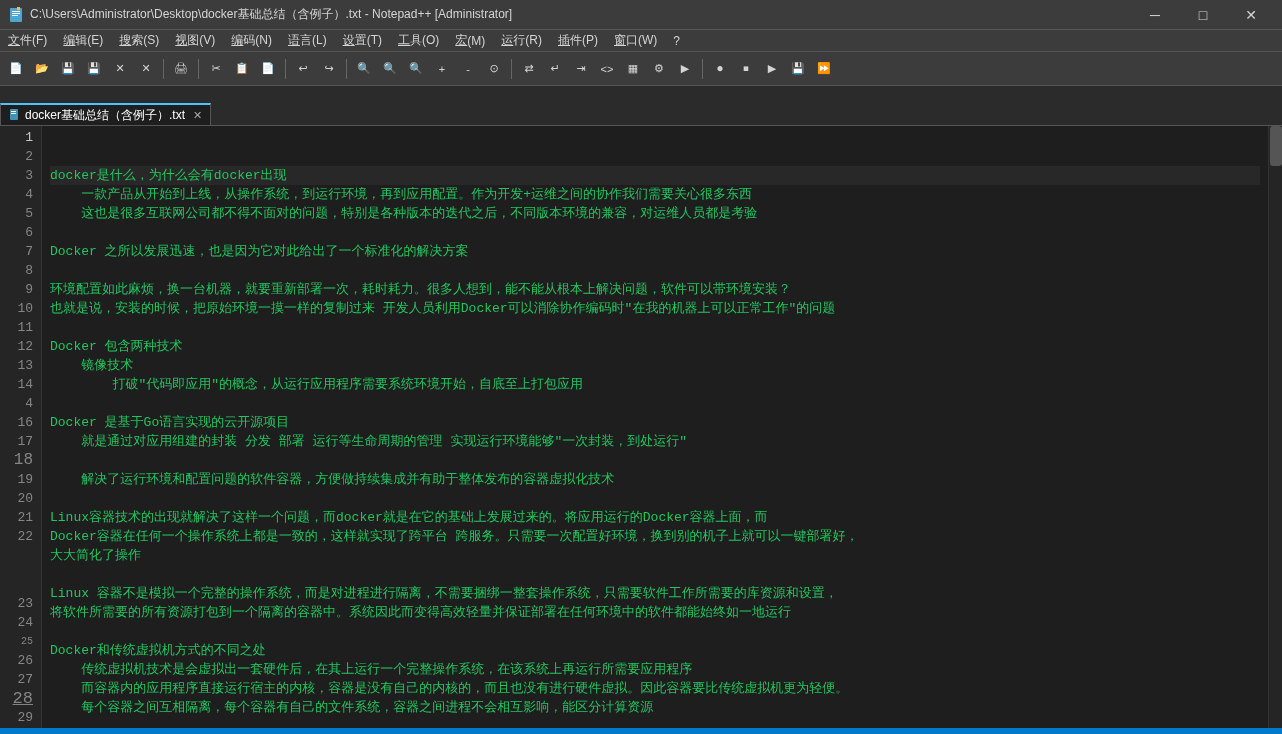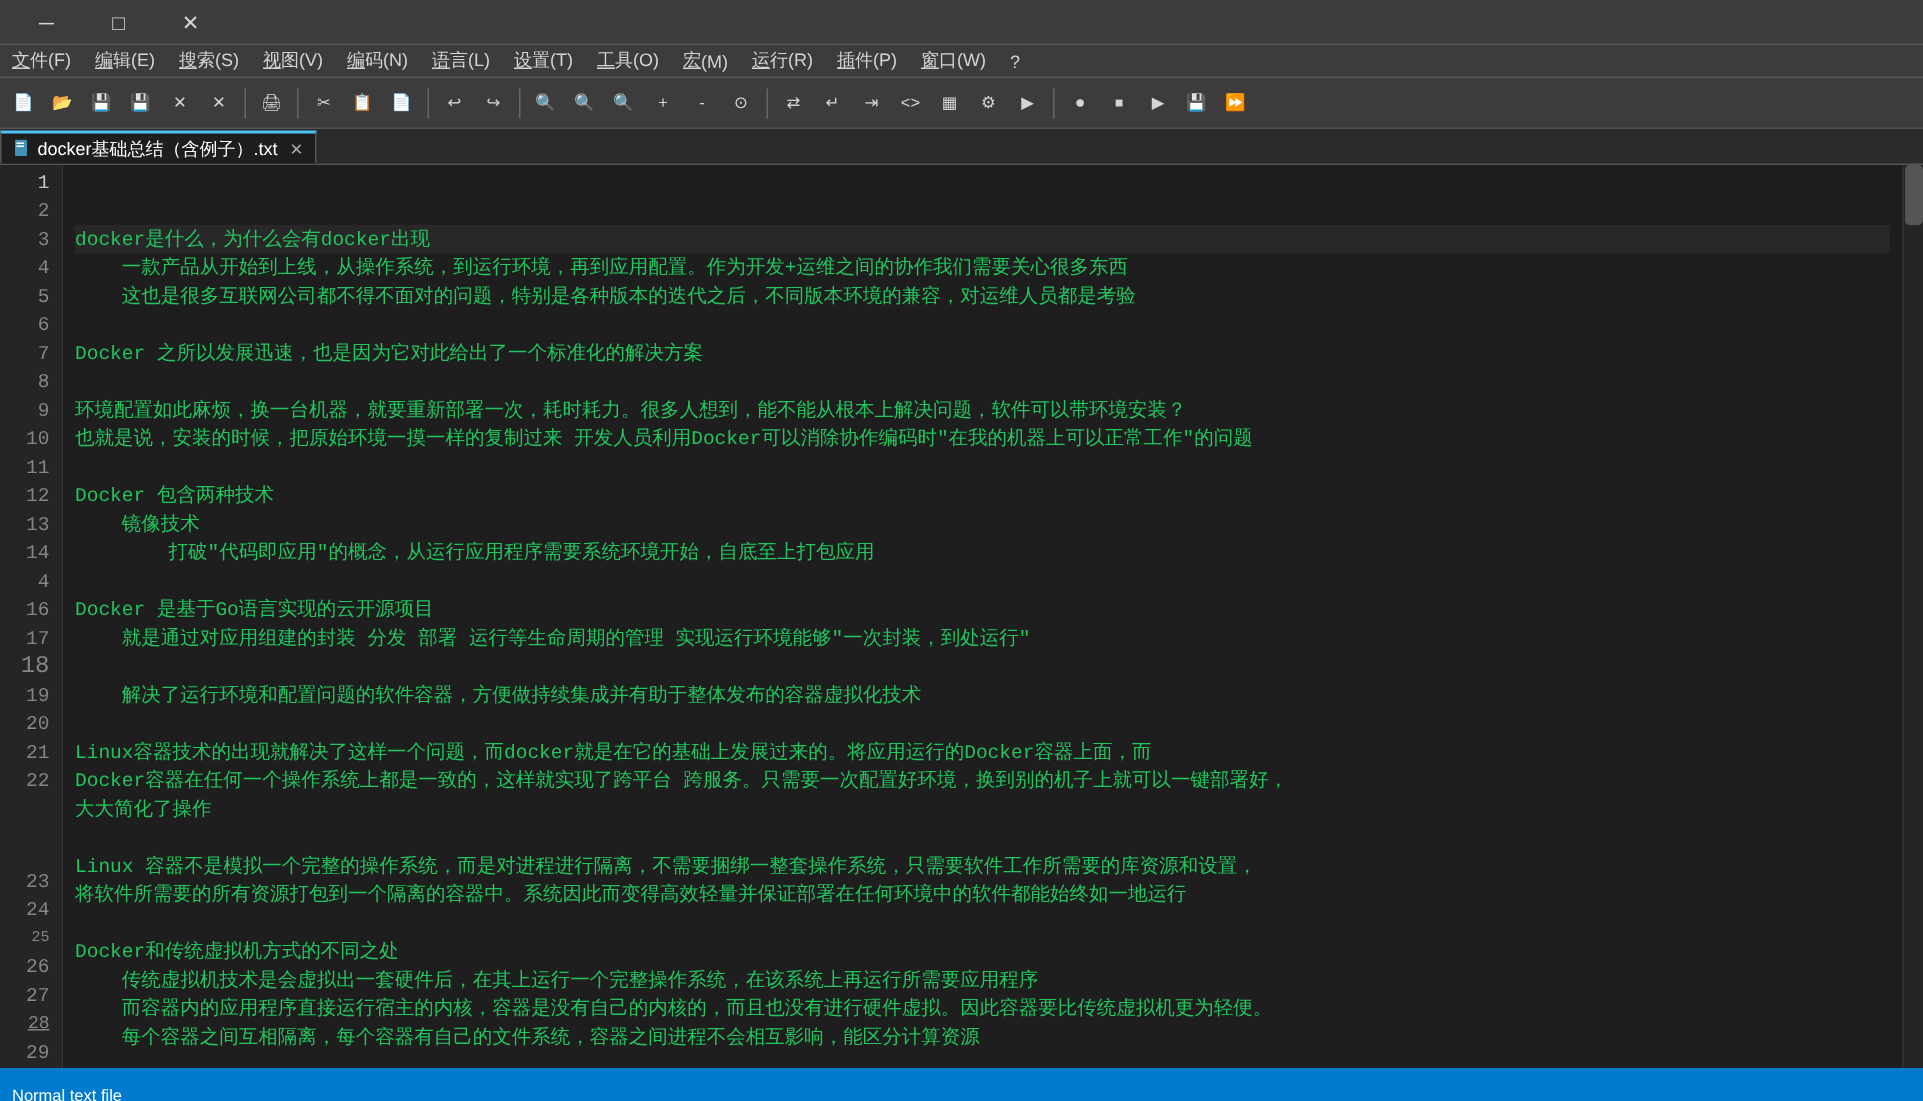--- a/index.html
+++ b/index.html
@@ -91,21 +91,21 @@
     .tb-separator {
       width: 1px;
       height: 20px;
       background: #666;
       margin: 0 3px;
     }
 
     
     #tab-bar {
       background: #2b2b2b;
-      height: 24px;
+      height: 40px;
       display: flex;
       align-items: flex-end;
       border-bottom: 1px solid #555;
     }
     .tab {
       background: #3c3c3c;
       border: 1px solid #555;
       border-bottom: none;
       padding: 2px 8px;
       font-size: 12px;
@@ -193,20 +193,30 @@
       font-size: 11px;
       color: #ffffff;
     }
     #status-left { display: flex; gap: 16px; }
     #status-right { display: flex; gap: 16px; }
   </style>
 </head>
 <body>
 
 <div id="title-bar">
+  <div id="title-bar-left">
+    <svg width="16" height="16" viewBox="0 0 16 16">
+      <rect x="2" y="1" width="12" height="14" rx="1" fill="#4fc3f7" opacity="0.8"></rect>
+      <rect x="4" y="4" width="8" height="1" fill="#fff"></rect>
+      <rect x="4" y="6" width="8" height="1" fill="#fff"></rect>
+      <rect x="4" y="8" width="6" height="1" fill="#fff"></rect>
+      <rect x="9" y="0" width="3" height="3" fill="#ffb74d"></rect>
+    </svg>
+    <span style="font-family:'Segoe UI',Arial,sans-serif;font-size:12px;color:#d4d4d4;">C:\Users\Administrator\Desktop\docker基础总结（含例子）.txt - Notepad++ [Administrator]</span>
+  </div>
   <div id="title-bar-controls">
     <button class="title-btn">─</button>
     <button class="title-btn">□</button>
     <button class="title-btn close">✕</button>
   </div>
 </div>
 
 <div id="menu-bar">
   <div class="menu-item"><span class="menu-underline">文</span>件(F)</div>
   <div class="menu-item"><span class="menu-underline">编</span>辑(E)</div>
@@ -297,21 +307,21 @@
       <div style="line-height: 19px; font-size: 16px;">18</div>
       <div style="line-height: 19px; font-size: 13px;">19</div>
       <div style="line-height: 19px; font-size: 13px;">20</div>
       <div style="line-height: 19px; font-size: 13px;">21</div>
       <div style="line-height: 19px; font-size: 13px;">22</div>
       <div style="line-height: 19px; font-size: 13px; margin-top: 48px;">23</div>
       <div style="line-height: 19px; font-size: 13px;">24</div>
       <div style="line-height: 19px; font-size: 10px;">25</div>
       <div style="line-height: 19px; font-size: 13px;">26</div>
       <div style="line-height: 19px; font-size: 13px;">27</div>
-      <div style="line-height: 19px; font-size: 12px; text-decoration: underline;">28</div>
+      <div style="line-height: 19px; font-size: 17px; text-decoration: underline;">28</div>
       <div style="line-height: 19px; font-size: 13px;">29</div>
       <div style="line-height: 19px; font-size: 13px;">30</div>
       <div style="line-height: 19px; font-size: 13px;">31</div>
       <div style="line-height: 19px; font-size: 13px;">32</div>
     </div>
 
   <div id="code-area">
   <div style="line-height: 19px; min-height: 19px; background: rgb(40, 40, 40);">docker是什么，为什么会有docker出现</div><div style="line-height: 19px; min-height: 19px;">    一款产品从开始到上线，从操作系统，到运行环境，再到应用配置。作为开发+运维之间的协作我们需要关心很多东西</div><div style="line-height: 19px; min-height: 19px;">    这也是很多互联网公司都不得不面对的问题，特别是各种版本的迭代之后，不同版本环境的兼容，对运维人员都是考验</div><div style="line-height: 19px; min-height: 19px;"></div><div style="line-height: 19px; min-height: 19px;">Docker 之所以发展迅速，也是因为它对此给出了一个标准化的解决方案</div><div style="line-height: 19px; min-height: 19px;"></div><div style="line-height: 19px; min-height: 19px;">环境配置如此麻烦，换一台机器，就要重新部署一次，耗时耗力。很多人想到，能不能从根本上解决问题，软件可以带环境安装？</div><div style="line-height: 19px; min-height: 19px;">也就是说，安装的时候，把原始环境一摸一样的复制过来 开发人员利用Docker可以消除协作编码时"在我的机器上可以正常工作"的问题</div><div style="line-height: 19px; min-height: 19px;"></div><div style="line-height: 19px; min-height: 19px;">Docker 包含两种技术</div><div style="line-height: 19px; min-height: 19px;">    镜像技术</div><div style="line-height: 19px; min-height: 19px;">        打破"代码即应用"的概念，从运行应用程序需要系统环境开始，自底至上打包应用</div><div style="line-height: 19px; min-height: 19px;"></div><div style="line-height: 19px; min-height: 19px;">Docker 是基于Go语言实现的云开源项目</div><div style="line-height: 19px; min-height: 19px;">    就是通过对应用组建的封装 分发 部署 运行等生命周期的管理 实现运行环境能够"一次封装，到处运行"</div><div style="line-height: 19px; min-height: 19px;"></div><div style="line-height: 19px; min-height: 19px;">    解决了运行环境和配置问题的软件容器，方便做持续集成并有助于整体发布的容器虚拟化技术</div><div style="line-height: 19px; min-height: 19px;"></div><div style="line-height: 19px; min-height: 19px;">Linux容器技术的出现就解决了这样一个问题，而docker就是在它的基础上发展过来的。将应用运行的Docker容器上面，而</div><div style="line-height: 19px; min-height: 19px;">Docker容器在任何一个操作系统上都是一致的，这样就实现了跨平台 跨服务。只需要一次配置好环境，换到别的机子上就可以一键部署好，</div><div style="line-height: 19px; min-height: 19px;">大大简化了操作</div><div style="line-height: 19px; min-height: 19px;"></div><div style="line-height: 19px; min-height: 19px;">Linux 容器不是模拟一个完整的操作系统，而是对进程进行隔离，不需要捆绑一整套操作系统，只需要软件工作所需要的库资源和设置，</div><div style="line-height: 19px; min-height: 19px;">将软件所需要的所有资源打包到一个隔离的容器中。系统因此而变得高效轻量并保证部署在任何环境中的软件都能始终如一地运行</div><div style="line-height: 19px; min-height: 19px;"></div><div style="line-height: 19px; min-height: 19px;">Docker和传统虚拟机方式的不同之处</div><div style="line-height: 19px; min-height: 19px;">    传统虚拟机技术是会虚拟出一套硬件后，在其上运行一个完整操作系统，在该系统上再运行所需要应用程序</div><div style="line-height: 19px; min-height: 19px;">    而容器内的应用程序直接运行宿主的内核，容器是没有自己的内核的，而且也没有进行硬件虚拟。因此容器要比传统虚拟机更为轻便。</div><div style="line-height: 19px; min-height: 19px;">    每个容器之间互相隔离，每个容器有自己的文件系统，容器之间进程不会相互影响，能区分计算资源</div><div style="line-height: 19px; min-height: 19px;"></div></div>
 
   <div id="scrollbar">

